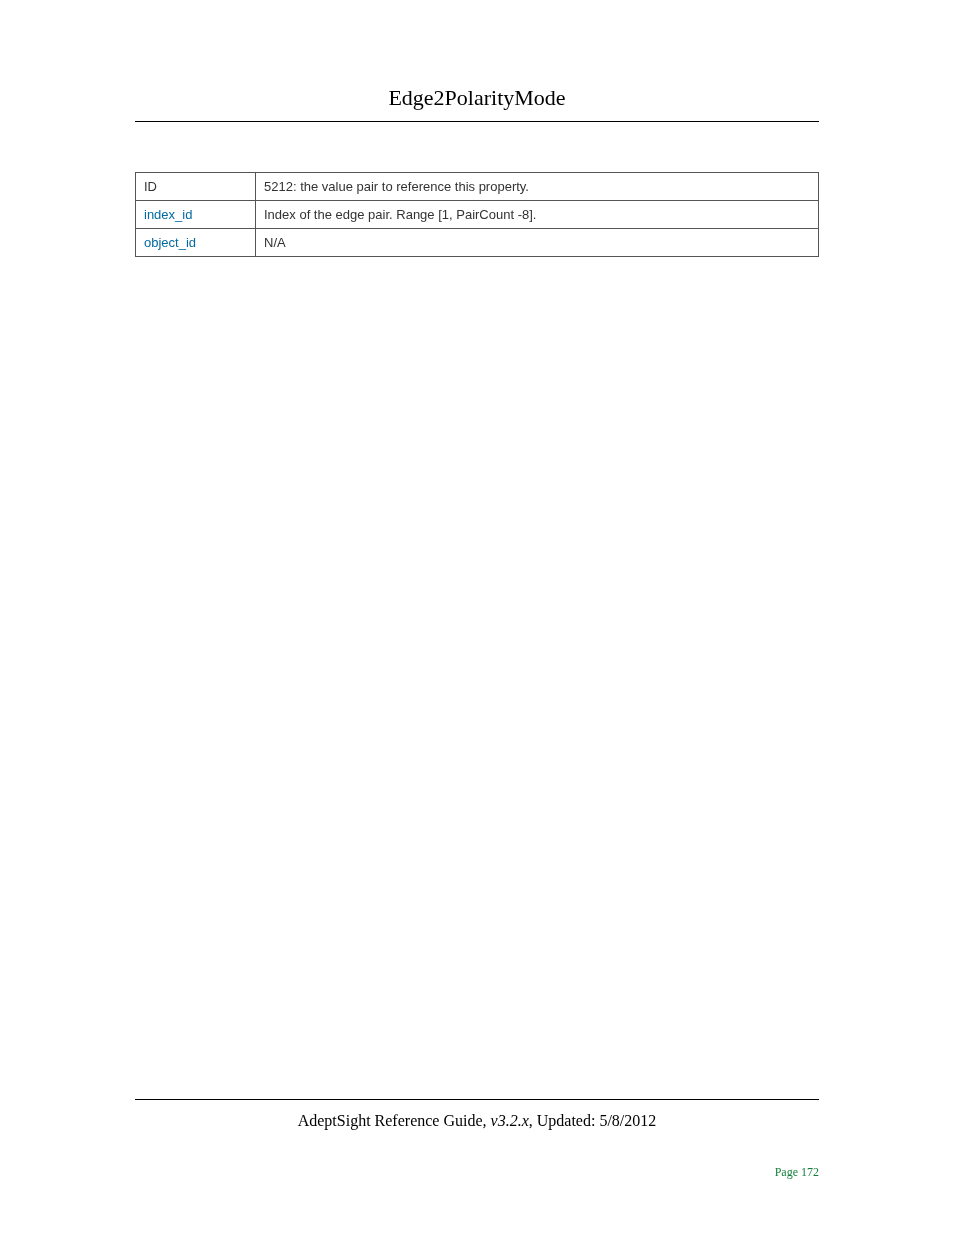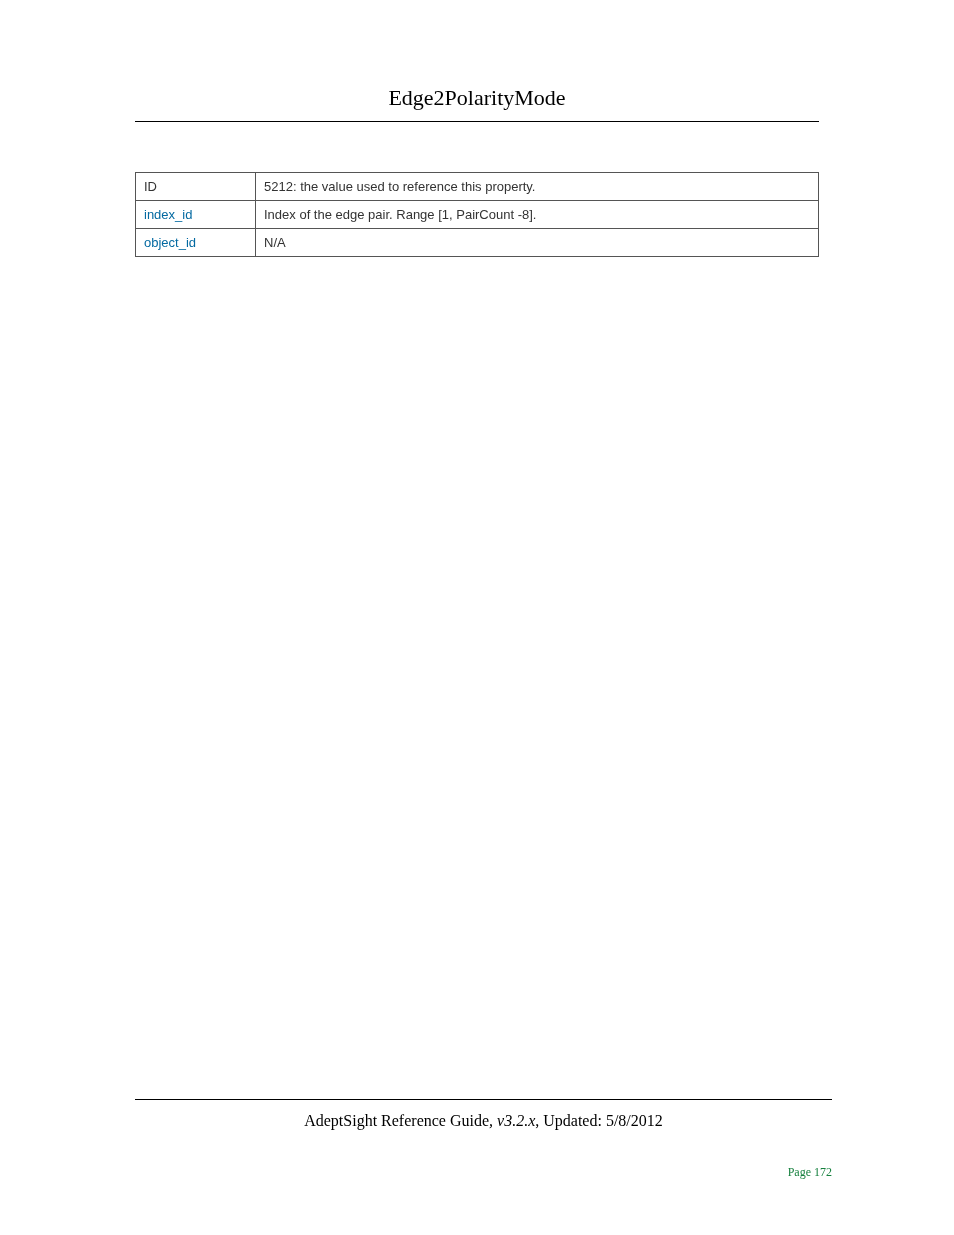--- a/index.html
+++ b/index.html
@@ -46,21 +46,21 @@
     table td:first-child {
       width: 120px;
     }
     .link-text {
       color: #0369a1;
     }
     .footer-area {
       position: absolute;
       bottom: 55px;
       left: 135px;
-      right: 122px;
+      right: 135px;
     }
     .footer-line {
       border-top: 1px solid #000;
       margin-bottom: 12px;
     }
     .footer-text {
       text-align: center;
       font-size: 16px;
       color: #000;
     }
@@ -83,21 +83,21 @@
   </div>
 
   <div class="content">
     <table>
       <tbody>
         <tr>
           <td>
             <span>ID</span>
           </td>
           <td>
-            <span>5212: the value used to reference this property.</span>
+            <span>5212: the value pair to reference this property.</span>
           </td>
         </tr>
         <tr>
           <td>
             <span class="link-text">index_id</span>
           </td>
           <td>
             <span>Index of the edge pair. Range [1, PairCount -8].</span>
           </td>
         </tr>

